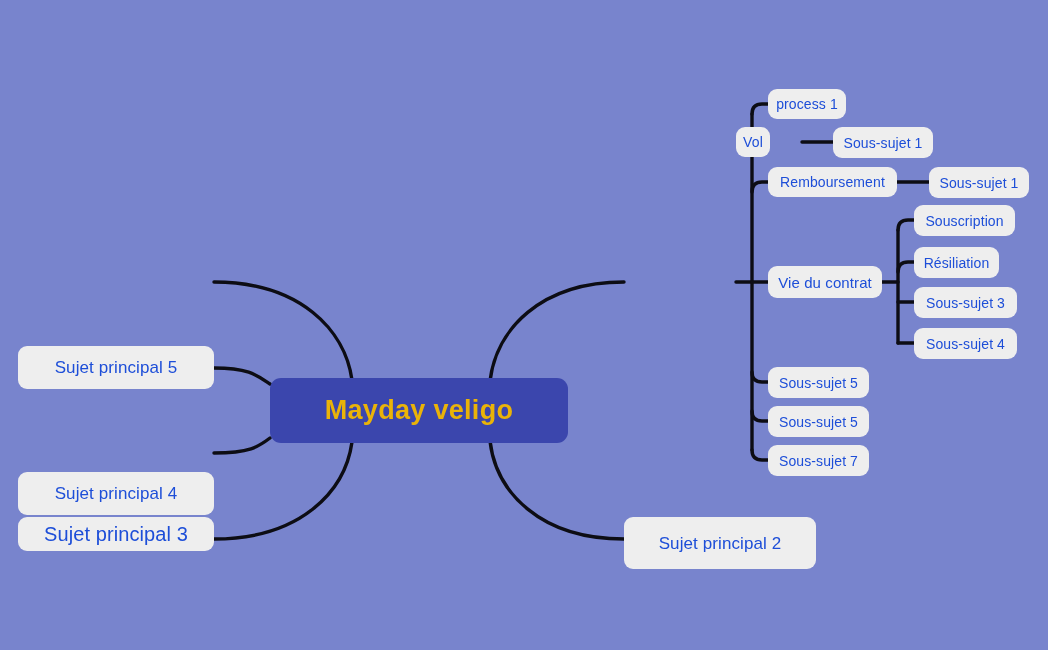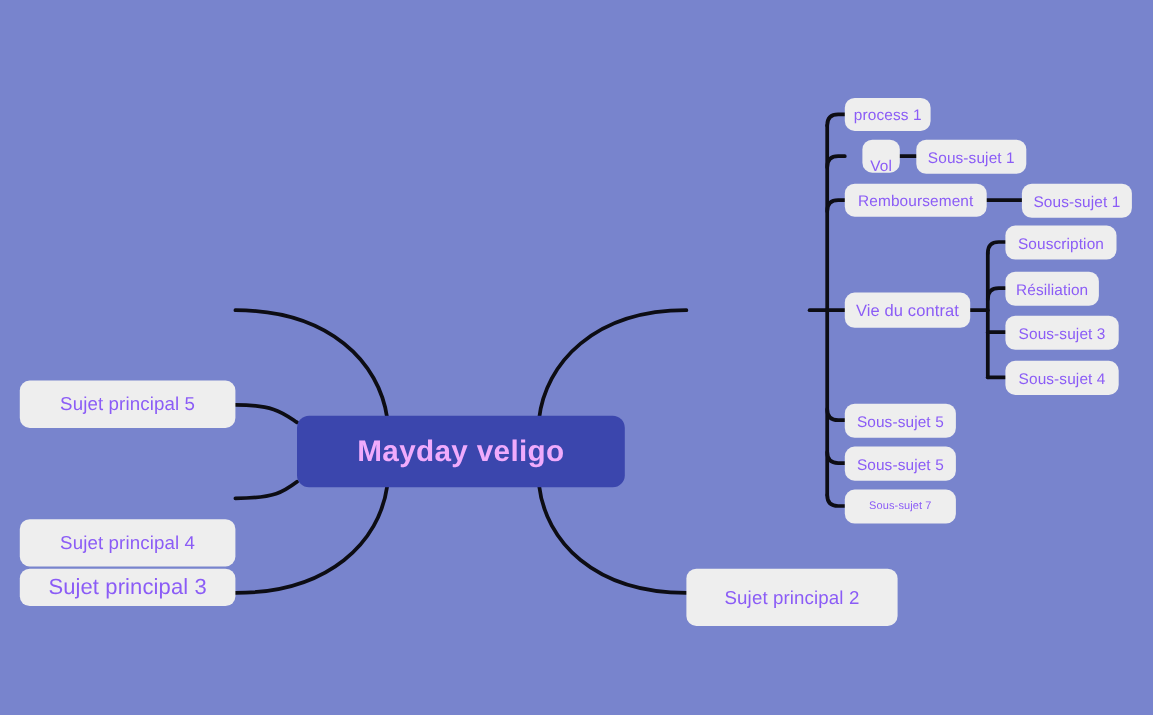--- a/index.html
+++ b/index.html
@@ -27,29 +27,29 @@
     height: 650px;
     pointer-events: none;
   }
   .node {
     position: absolute;
     box-sizing: border-box;
     display: flex;
     align-items: center;
     justify-content: center;
     background: #eeeeee;
-    color: #8b5cf6;
+    color: #1d4ed8;
     border-radius: 9px;
     white-space: nowrap;
     letter-spacing: 0.1px;
     z-index: 5;
   }
   .node.main {
     background: #3b46ad;
-    color: #f0abfc;
+    color: #eab308;
     border-radius: 11px;
     font-weight: 700;
     letter-spacing: 0.3px;
   }
   .node.branch-root {
     font-weight: 700;
   }
   .node-label {
     display: block;
     line-height: 1;
@@ -108,36 +108,36 @@
     <span class="node-label">Sujet principal 3</span>
   </div>
 
   <div class="node" style="left:624px; top:517px; width:192px; height:52px; font-size:17px;">
     <span class="node-label">Sujet principal 2</span>
   </div>
 
   <div class="node" style="left:768px; top:89px; width:78px; height:30px; font-size:14px;">
     <span class="node-label">process 1</span>
   </div>
-  <div class="node" style="left:784px; top:127px; width:34px; height:30px; font-size:14px;align-items:flex-end;">
+  <div class="node" style="left:736px; top:127px; width:34px; height:30px; font-size:14px;">
     <span class="node-label">Vol</span>
   </div>
   <div class="node" style="left:768px; top:266px; width:114px; height:32px; font-size:15px;">
     <span class="node-label">Vie du contrat</span>
   </div>
   <div class="node" style="left:768px; top:167px; width:129px; height:30px; font-size:14px;">
     <span class="node-label">Remboursement</span>
   </div>
   <div class="node" style="left:768px; top:367px; width:101px; height:31px; font-size:14px;">
     <span class="node-label">Sous-sujet 5</span>
   </div>
   <div class="node" style="left:768px; top:406px; width:101px; height:31px; font-size:14px;">
     <span class="node-label">Sous-sujet 5</span>
   </div>
-  <div class="node" style="left:768px; top:445px; width:101px; height:31px; font-size:10px;">
+  <div class="node" style="left:768px; top:445px; width:101px; height:31px; font-size:14px;">
     <span class="node-label">Sous-sujet 7</span>
   </div>
 
   <div class="node" style="left:833px; top:127px; width:100px; height:31px; font-size:14px;">
     <span class="node-label">Sous-sujet 1</span>
   </div>
 
   <div class="node" style="left:929px; top:167px; width:100px; height:31px; font-size:14px;">
     <span class="node-label">Sous-sujet 1</span>
   </div>

